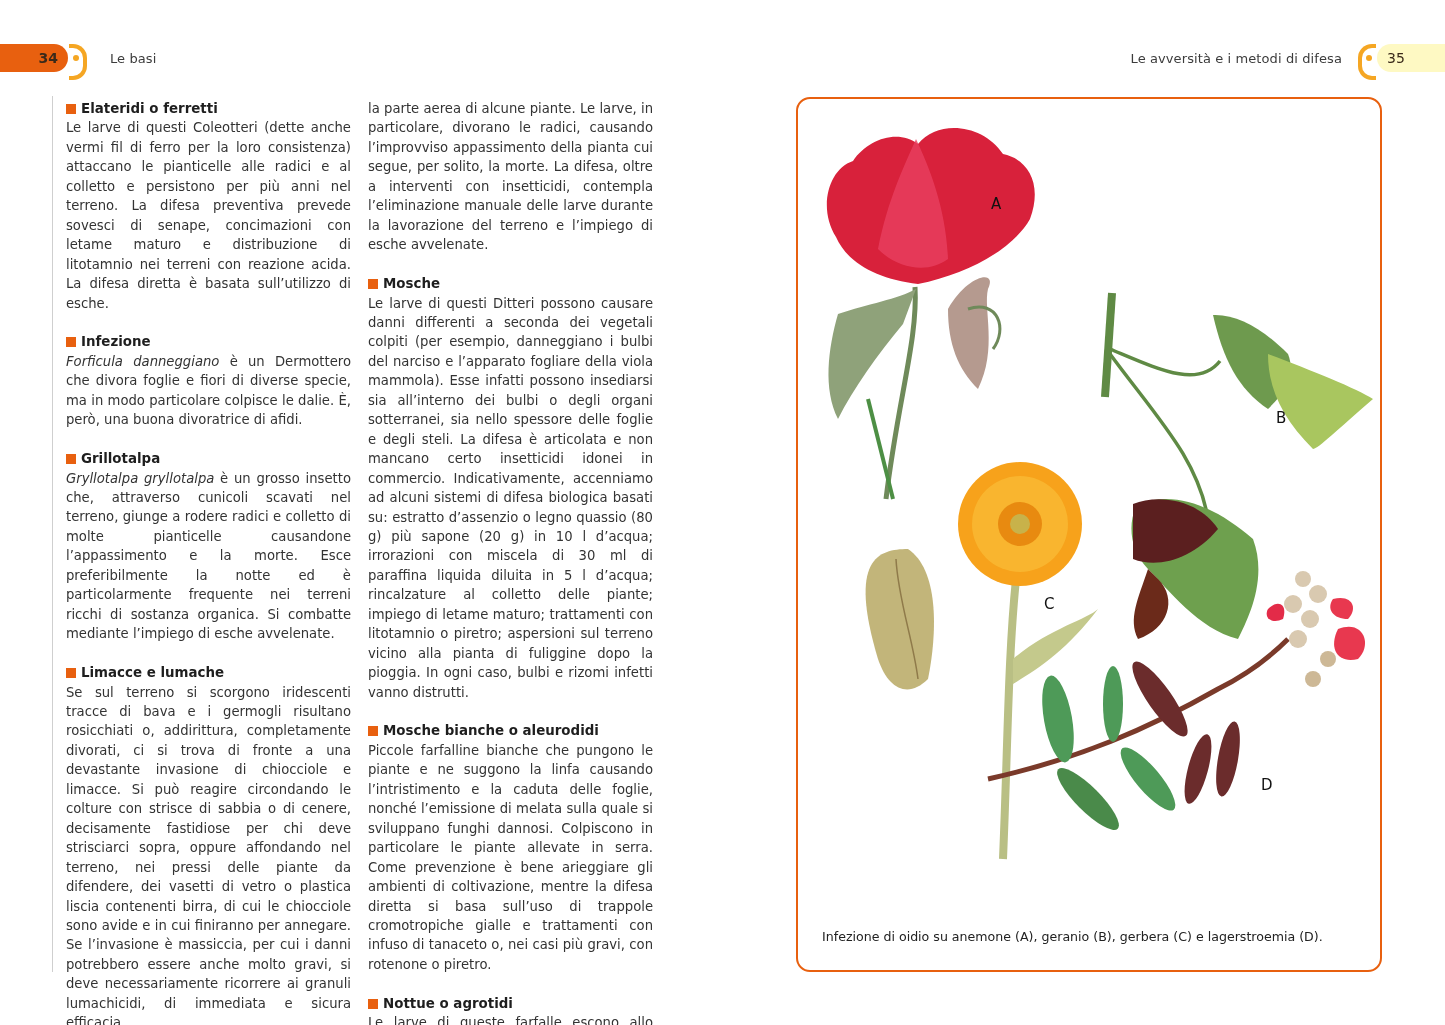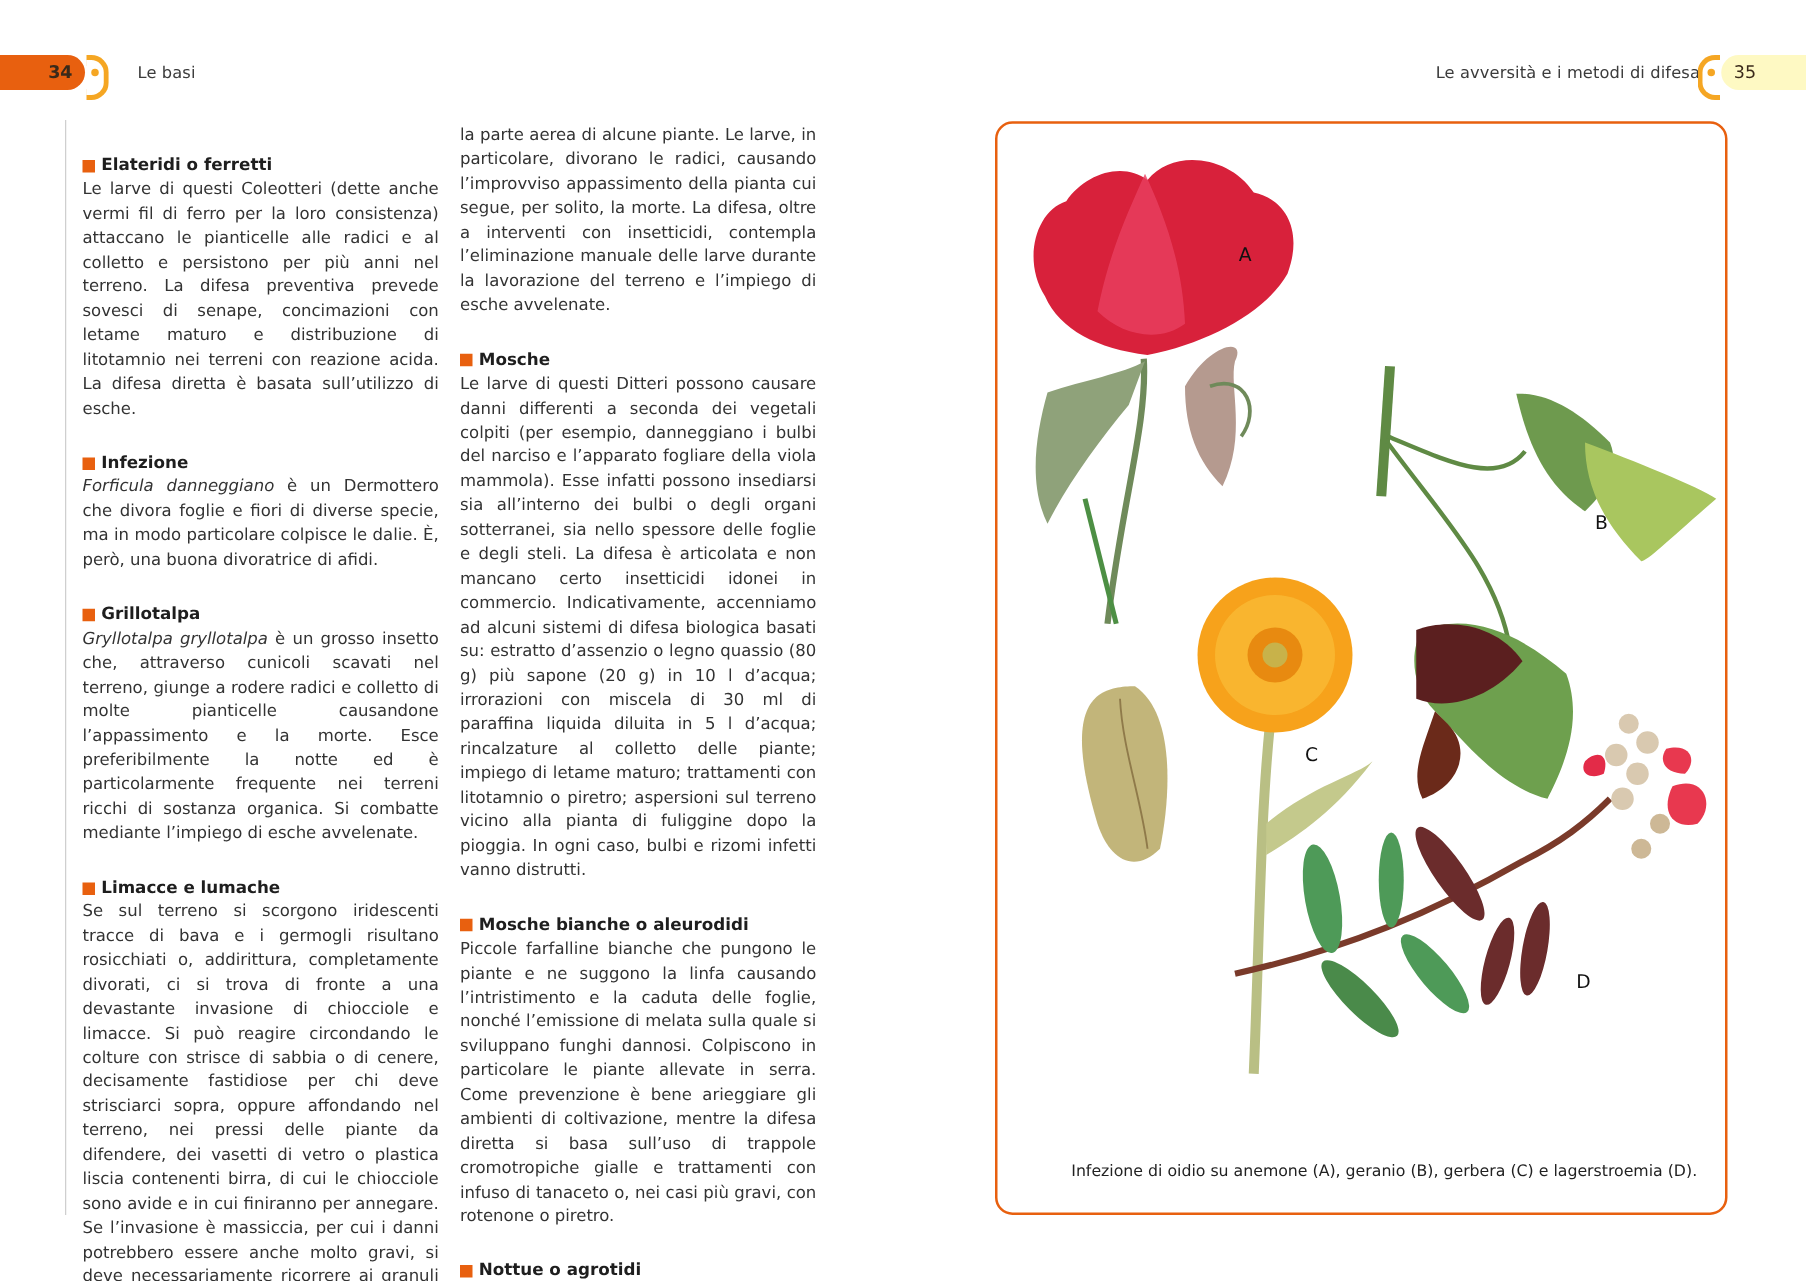--- a/index.html
+++ b/index.html
@@ -12,47 +12,47 @@
     display: flex; align-items: center; justify-content: flex-end; padding-right: 10px;
     font-size: 14px; color: #3a2a1a; font-weight: bold; }
   .hdr-left .tab { width: 16px; height: 28px; position: relative; margin-left: 1px; }
   .hdr-left .tab::before { content: ""; position: absolute; left: 0; top: 0; width: 14px; height: 28px;
     border: 4px solid #f5a623; border-left: none; border-radius: 0 14px 14px 0; }
   .hdr-left .tab::after { content: ""; position: absolute; left: 4px; top: 11px; width: 6px; height: 6px;
     background: #f5a623; border-radius: 50%; }
   .hdr-left .title { margin-left: 25px; font-size: 13px; color: #3c3c3c; letter-spacing: 0.1px; }
 
   .hdr-right { position: absolute; right: 0; top: 44px; height: 28px; display: flex; align-items: center; }
-  .hdr-right .title { margin-right: 0; font-size: 13px; color: #3c3c3c; letter-spacing: 0.1px; }
+  .hdr-right .title { margin-right: 18px; font-size: 13px; color: #3c3c3c; letter-spacing: 0.1px; }
   .hdr-right .tab { width: 16px; height: 28px; position: relative; margin-right: 1px; }
   .hdr-right .tab::before { content: ""; position: absolute; right: 0; top: 0; width: 14px; height: 28px;
     border: 4px solid #f5a623; border-right: none; border-radius: 14px 0 0 14px; }
   .hdr-right .tab::after { content: ""; position: absolute; right: 4px; top: 11px; width: 6px; height: 6px;
     background: #f5a623; border-radius: 50%; }
   .hdr-right .num-bar { width: 68px; height: 28px; background: #fef9c3; border-radius: 14px 0 0 14px;
     display: flex; align-items: center; justify-content: flex-start; padding-left: 10px;
     font-size: 14px; color: #3a2a1a; }
 
   
   .vrule { position: absolute; left: 52px; top: 96px; width: 1px; height: 876px; background: #cfcfcf; }
   .col { position: absolute; top: 99px; font-size: 13.2px; line-height: 19.45px; color: #333; text-align: justify; }
   .col.c1 { left: 66px; width: 285px; }
   .col.c2 { left: 368px; width: 285px; }
   .section { margin-bottom: 19.45px; }
-  .section h3 { font-size: 13.4px; font-weight: bold; color: #1e1e1e; line-height: 19.45px; display: flex; align-items: center; margin-top: 24px; }
+  .section h3 { font-size: 13.4px; font-weight: bold; color: #1e1e1e; line-height: 19.45px; display: flex; align-items: center; }
   .section h3 .sq { display: inline-block; width: 10px; height: 10px; background: #e8600f; margin-right: 5px; flex: none; }
   .section p { hyphens: manual; }
   .section p i { font-style: italic; }
 
   
   .frame { position: absolute; left: 796px; top: 97px; width: 586px; height: 875px;
     border: 2.5px solid #e8600f; border-radius: 14px; background: #fff; overflow: hidden; }
   .fig { position: absolute; left: 0; top: 0; width: 581px; height: 790px; }
   .lbl { position: absolute; font-size: 15px; color: #111; }
-  .caption { position: absolute; left: 24px; top: 830px; font-size: 12.6px; color: #222; margin-left: 35px; }
+  .caption { position: absolute; left: 24px; top: 830px; font-size: 12.6px; color: #222; }
 </style>
 </head>
 <body>
 
 <div class="hdr-left">
   <div class="num-bar">
       <span>34</span>
     </div>
   <div class="tab"></div>
   <span class="title">Le basi</span>

